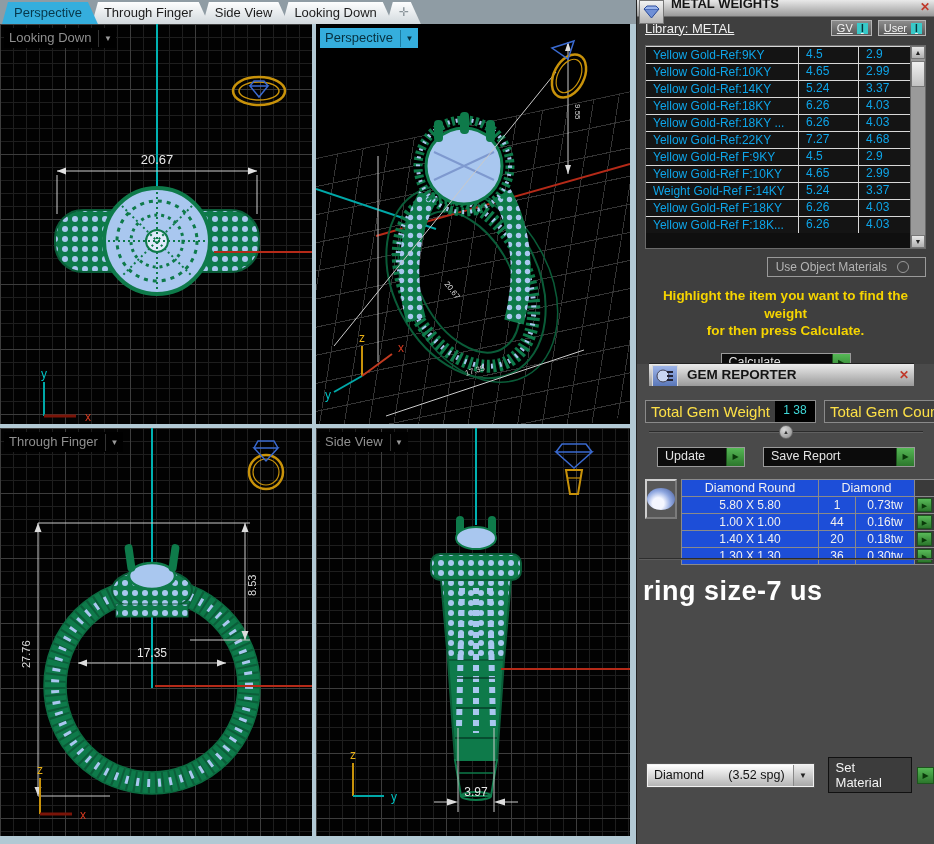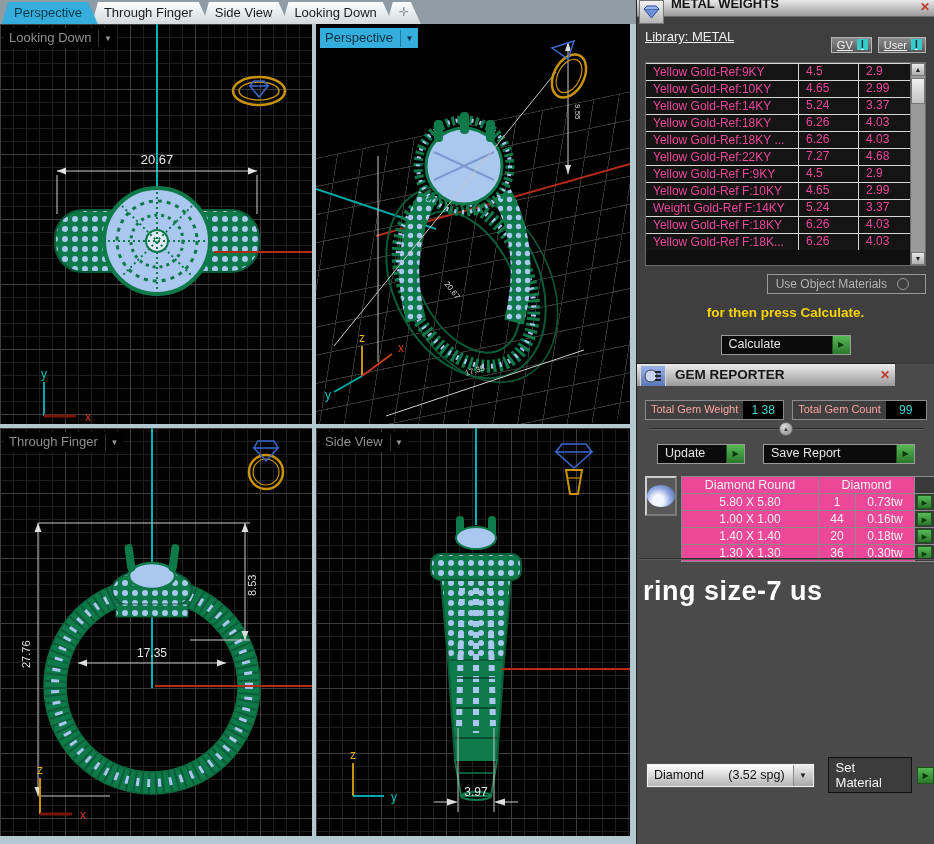--- a/index.html
+++ b/index.html
@@ -45,42 +45,42 @@
   
   .panel{position:absolute;left:636px;top:0;width:298px;height:844px;background:#4a4a4a;
          border-left:1px solid #222;box-sizing:border-box;color:#eee;}
   .ptitle{position:relative;height:16px;background:linear-gradient(#e9e9e9,#9a9a9a);
           border-bottom:1px solid #6b6b6b;}
   .ptitle .cap{position:absolute;left:34px;top:-4px;font-size:13px;font-weight:bold;color:#151515;}
   .ptitle .icon-box{position:absolute;left:2px;top:0;width:25px;height:24px;z-index:2;
           background:linear-gradient(#f2f2f2,#b5b5b5);border:1px solid #777;box-sizing:border-box;
           display:flex;align-items:center;justify-content:center;}
   .ptitle .xbtn{position:absolute;right:4px;top:0px;color:#c0392b;font-weight:bold;font-size:12px;cursor:default;}
-  .gtitle{position:absolute;left:0;top:363px;width:258px;height:22px;
-          background:linear-gradient(#ececec,#9a9a9a);border-top:1px solid #222;border-bottom:1px solid #666;}
+  .gtitle{position:absolute;left:12px;top:363px;width:258px;height:22px;
+          background:linear-gradient(#ececec,#9a9a9a);border-top:1px solid #222;border-bottom:1px solid #666;padding-left:7px;}
   .gtitle .cap{position:absolute;left:38px;top:3px;font-size:13.5px;font-weight:bold;color:#141414;}
   .gtitle .icon-box{position:absolute;left:3px;top:1px;width:26px;height:22px;
           background:linear-gradient(#9db4e8,#5a77b8);border:1px solid #d8d8d8;box-sizing:border-box;
           display:flex;align-items:center;justify-content:center;}
   .gtitle .xbtn{position:absolute;right:5px;top:4px;color:#c0392b;font-weight:bold;font-size:12px;}
 
   .metal-body{position:relative;height:347px;background:#3f3f3f;padding:0 8px;box-sizing:border-box;overflow:hidden;}
   .lib-row{display:flex;justify-content:space-between;align-items:center;padding-top:3px;text-decoration:underline;}
   .lib-lbl{font-size:13px;color:#efefef;}
   .tb-group{display:flex;gap:6px;}
-  .tbtn{display:flex;align-items:flex-start;gap:4px;background:linear-gradient(#8c8c8c,#585858);
-        border:1px solid #b5b5b5;padding:1px 3px 1px 5px;font-size:11px;color:#f2f2f2;cursor:default;margin-top:17px;}
+  .tbtn{display:flex;align-items:flex-end;gap:4px;background:linear-gradient(#8c8c8c,#585858);
+        border:1px solid #b5b5b5;padding:1px 3px 1px 5px;font-size:11px;color:#f2f2f2;cursor:default;}
   .tbtn .ind{background:#38c9c9;color:#07343a;font-weight:bold;font-size:10px;width:11px;text-align:center;}
 
   .mtable{margin-top:9px;height:202px;display:flex;background:#0f0f0f;border:1px solid #6a6a6a;overflow:hidden;}
   .mcols{flex:1;overflow:hidden;}
   .mhead,.mrow{display:grid;grid-template-columns:152px 60px 1fr;height:16px;align-items:center;}
   .mhead{height:18px;color:#f5f5f5;font-size:13px;}
   .mhead div{padding-left:7px;}
-  .mrow{border-top:1px solid #d8d8d8;font-size:12px;color:#ec4899;background:#141414;cursor:default;}
+  .mrow{border-top:1px solid #d8d8d8;font-size:12px;color:#0ea5e9;background:#141414;cursor:default;}
   .mrow div{padding-left:7px;white-space:nowrap;overflow:hidden;}
   .mrow div+div{border-left:1px solid #d8d8d8;height:100%;line-height:15px;box-sizing:border-box;}
   .mscroll{width:14px;display:flex;flex-direction:column;background:#9a9a9a;border-left:1px solid #666;}
   .sbtn{height:13px;background:linear-gradient(#e8e8e8,#b0b0b0);border:1px solid #777;
         font-size:7px;color:#222;text-align:center;line-height:12px;box-sizing:border-box;}
   .strack{flex:1;position:relative;}
   .sthumb{position:absolute;left:0;top:2px;width:100%;height:26px;
           background:linear-gradient(#f0f0f0,#c2c2c2);border:1px solid #777;box-sizing:border-box;}
   .uom-row{display:flex;justify-content:flex-end;margin-top:8px;}
   .uom{display:flex;align-items:center;gap:10px;border:1px solid #9a9a9a;padding:2px 16px 2px 8px;
@@ -90,35 +90,35 @@
   .btn-row{display:flex;justify-content:center;gap:18px;margin-top:13px;}
   .gobtn{display:flex;align-items:stretch;border:1px solid #9a9a9a;background:#0b0b0b;height:18px;cursor:default;}
   .gobtn .lab{color:#e4e4e4;font-size:12.5px;padding:1px 8px 0 7px;flex:1;}
   .gobtn .go{width:17px;background:linear-gradient(#55b855,#2c772c);border-left:1px solid #1d551d;
              color:#0a3a0a;font-size:8px;text-align:center;line-height:17px;}
 
   .gem-body{position:absolute;left:0;top:386px;width:298px;height:458px;background:#4a4a4a;
             padding:0 8px;box-sizing:border-box;}
   .totals{display:flex;gap:8px;margin-top:14px;}
   .total{display:flex;border:1px solid #8a8a8a;}
-  .total .lab{font-size:11px;color:#fca5a5;padding:2px 5px;background:#3f3f3f;white-space:nowrap;}
+  .total .lab{font-size:15px;color:#fde047;padding:2px 5px;background:#3f3f3f;white-space:nowrap;}
   .total .val{background:#000;color:#3fd9d9;font-size:12px;min-width:32px;text-align:center;padding:2px 4px;}
   .sep{position:relative;margin:8px 4px 0 4px;border-top:1px solid #2b2b2b;border-bottom:1px solid #606060;}
   .knob{position:absolute;left:50%;top:-7px;margin-left:-7px;width:14px;height:14px;border-radius:50%;
         background:radial-gradient(circle at 35% 30%,#d8d8d8,#8a8a8a);border:1px solid #666;
         font-size:6px;color:#333;text-align:center;line-height:13px;box-sizing:border-box;}
   .gbtns{display:flex;justify-content:center;gap:18px;margin-top:14px;}
   .gemtbl{display:flex;margin-top:12px;gap:4px;}
   .gem-ic{width:40px;height:40px;border:2px outset #cfcfcf;background:#585858;
           display:flex;align-items:center;justify-content:center;box-sizing:border-box;}
   .gem-ball{width:28px;height:22px;border-radius:50%;
           background:radial-gradient(circle at 40% 70%,#f4f6ff 25%,#8fa7e0 55%,#3a4f8f 100%);}
   .gtable{flex:1;display:grid;grid-template-columns:136px 36px 58px 19px;gap:1px;background:#8a8a8a;
           border:1px solid #8a8a8a;align-content:start;}
-  .gcell{background:#ec4899;color:#f0f0f0;font-size:12px;text-align:center;height:16px;line-height:16px;}
+  .gcell{background:#1d4ed8;color:#f0f0f0;font-size:12px;text-align:center;height:16px;line-height:16px;}
   .ghead{font-size:12.5px;}
   .garrow{background:#3a3a3a;display:flex;align-items:center;justify-content:center;}
   .garrow .go{width:15px;height:14px;background:linear-gradient(#58ba58,#2c772c);border:1px solid #1d551d;
               color:#0a3a0a;font-size:7px;text-align:center;line-height:13px;box-sizing:border-box;}
   .gdivider{position:absolute;left:2px;top:558px;width:294px;border-top:1px solid #2d2d2d;border-bottom:1px solid #5d5d5d;}
   .ring-note{position:absolute;left:6px;top:576px;font-size:27px;font-weight:bold;color:#fff;letter-spacing:.5px;}
   .bottom-ctl{position:absolute;left:10px;top:757px;display:flex;gap:14px;align-items:center;}
   .drop{display:flex;width:168px;height:23px;background:linear-gradient(#ffffff,#b5b5b5);
         border:1px solid #f2f2f2;outline:1px solid #555;box-sizing:border-box;align-items:center;}
   .drop .dtext{flex:1;display:flex;justify-content:space-between;color:#111;font-size:12.5px;padding:0 8px 0 6px;}
@@ -454,20 +454,21 @@
       </div>
 
       <div class="uom-row">
         <span class="uom">
           <span>Use Object Materials</span>
           <span class="radio"></span>
         </span>
       </div>
 
       <div class="instr">
+        <div>Highlight the item you want to find the weight</div>
         <div>for then press Calculate.</div>
       </div>
 
       <div class="btn-row">
         <span class="gobtn" style="width:128px;">
           <span class="lab">Calculate</span>
           <span class="go">▶</span>
         </span>
       </div>
     </div>

